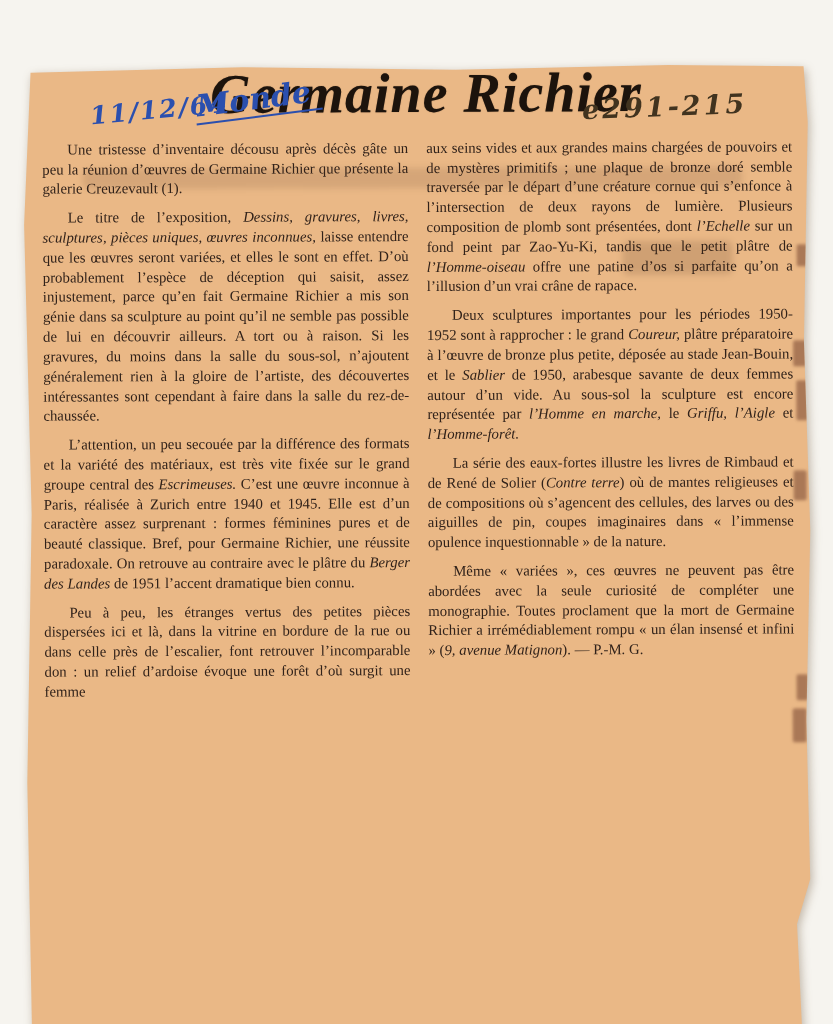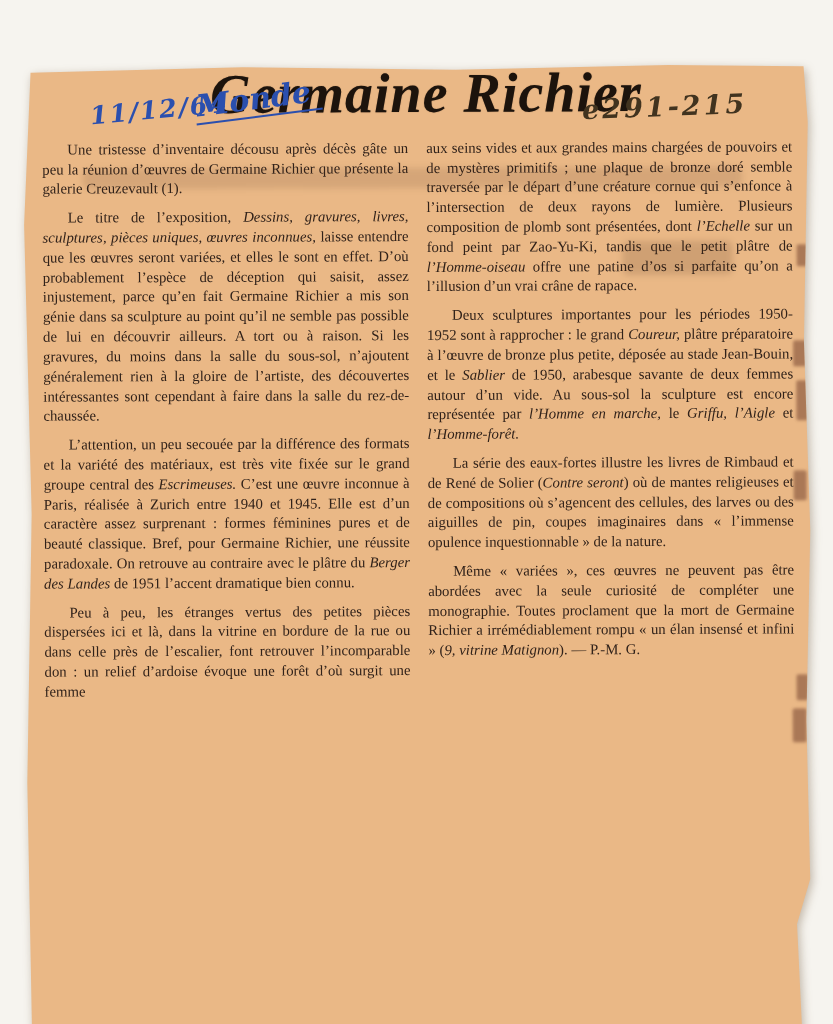--- a/index.html
+++ b/index.html
@@ -99,19 +99,19 @@
     <div class="columns">
       <div class="col">
           <p>Une tristesse d’inventaire décousu après décès gâte un peu la réunion d’œuvres de Germaine Richier que présente la galerie Creuzevault (1).</p>
           <p>Le titre de l’exposition, <i>Dessins, gravures, livres, sculptures, pièces uniques, œuvres inconnues,</i> laisse entendre que les œuvres seront variées, et elles le sont en effet. D’où probablement l’espèce de déception qui saisit, assez injustement, parce qu’en fait Germaine Richier a mis son génie dans sa sculpture au point qu’il ne semble pas possible de lui en découvrir ailleurs. A tort ou à raison. Si les gravures, du moins dans la salle du sous-sol, n’ajoutent généralement rien à la gloire de l’artiste, des découvertes intéressantes sont cependant à faire dans la salle du rez-de-chaussée.</p>
           <p>L’attention, un peu secouée par la différence des formats et la variété des matériaux, est très vite fixée sur le grand groupe central des <i>Escrimeuses.</i> C’est une œuvre inconnue à Paris, réalisée à Zurich entre 1940 et 1945. Elle est d’un caractère assez surprenant : formes féminines pures et de beauté classique. Bref, pour Germaine Richier, une réussite paradoxale. On retrouve au contraire avec le plâtre du <i>Berger des Landes</i> de 1951 l’accent dramatique bien connu.</p>
           <p>Peu à peu, les étranges vertus des petites pièces dispersées ici et là, dans la vitrine en bordure de la rue ou dans celle près de l’escalier, font retrouver l’incomparable don : un relief d’ardoise évoque une forêt d’où surgit une femme</p>
         </div>
       <div class="col">
           <p class="noindent">aux seins vides et aux grandes mains chargées de pouvoirs et de mystères primitifs ; une plaque de bronze doré semble traversée par le départ d’une créature cornue qui s’enfonce à l’intersection de deux rayons de lumière. Plusieurs composition de plomb sont présentées, dont <i>l’Echelle</i> sur un fond peint par Zao-Yu-Ki, tandis que le petit plâtre de <i>l’Homme-oiseau</i> offre une patine d’os si parfaite qu’on a l’illusion d’un vrai crâne de rapace.</p>
           <p>Deux sculptures importantes pour les périodes 1950-1952 sont à rapprocher : le grand <i>Coureur,</i> plâtre préparatoire à l’œuvre de bronze plus petite, déposée au stade Jean-Bouin, et le <i>Sablier</i> de 1950, arabesque savante de deux femmes autour d’un vide. Au sous-sol la sculpture est encore représentée par <i>l’Homme en marche,</i> le <i>Griffu,</i> <i>l’Aigle</i> et <i>l’Homme-forêt.</i></p>
-          <p>La série des eaux-fortes illustre les livres de Rimbaud et de René de Solier (<i>Contre seront</i>) où de mantes religieuses et de compositions où s’agencent des cellules, des larves ou des aiguilles de pin, coupes imaginaires dans « l’immense opulence inquestionnable » de la nature.</p>
-          <p>Même « variées », ces œuvres ne peuvent pas être abordées avec la seule curiosité de compléter une monographie. Toutes proclament que la mort de Germaine Richier a irrémédiablement rompu « un élan insensé et infini » (<i>9, vitrine Matignon</i>). — P.-M. G.</p>
+          <p>La série des eaux-fortes illustre les livres de Rimbaud et de René de Solier (<i>Contre terre</i>) où de mantes religieuses et de compositions où s’agencent des cellules, des larves ou des aiguilles de pin, coupes imaginaires dans « l’immense opulence inquestionnable » de la nature.</p>
+          <p>Même « variées », ces œuvres ne peuvent pas être abordées avec la seule curiosité de compléter une monographie. Toutes proclament que la mort de Germaine Richier a irrémédiablement rompu « un élan insensé et infini » (<i>9, avenue Matignon</i>). — P.-M. G.</p>
         </div>
     </div>
 
   </div>
 </div>
 
 </body></html>

